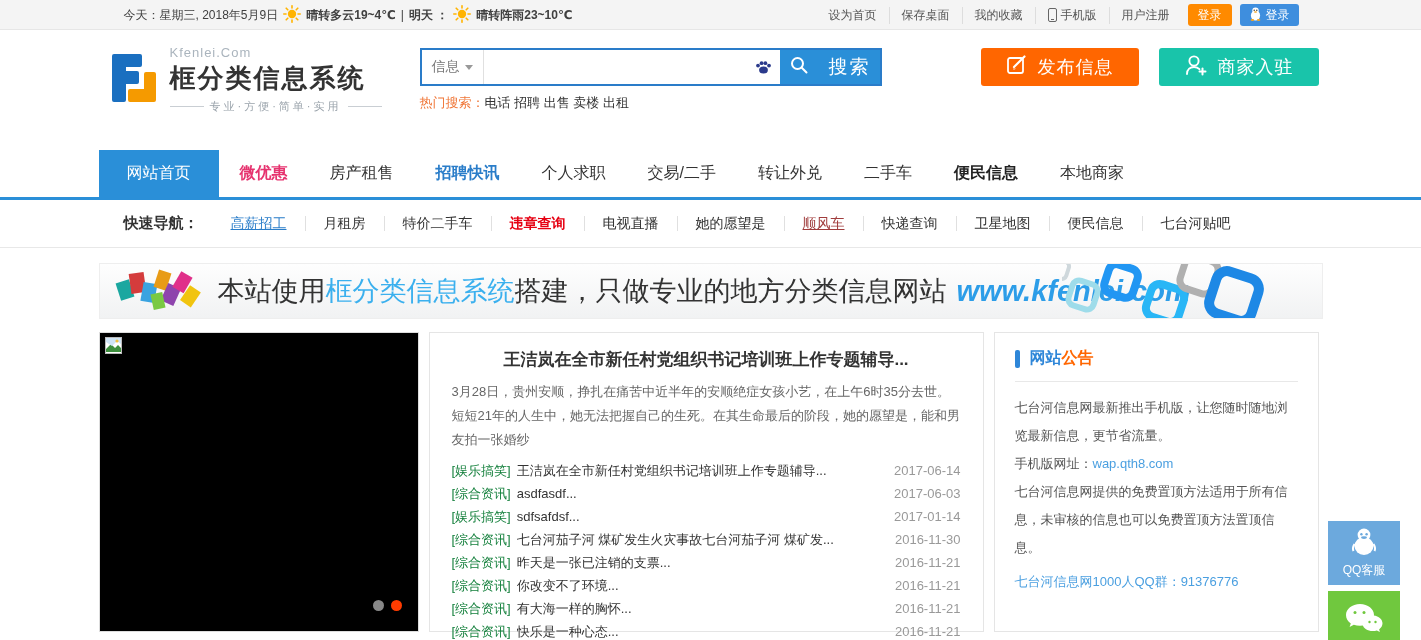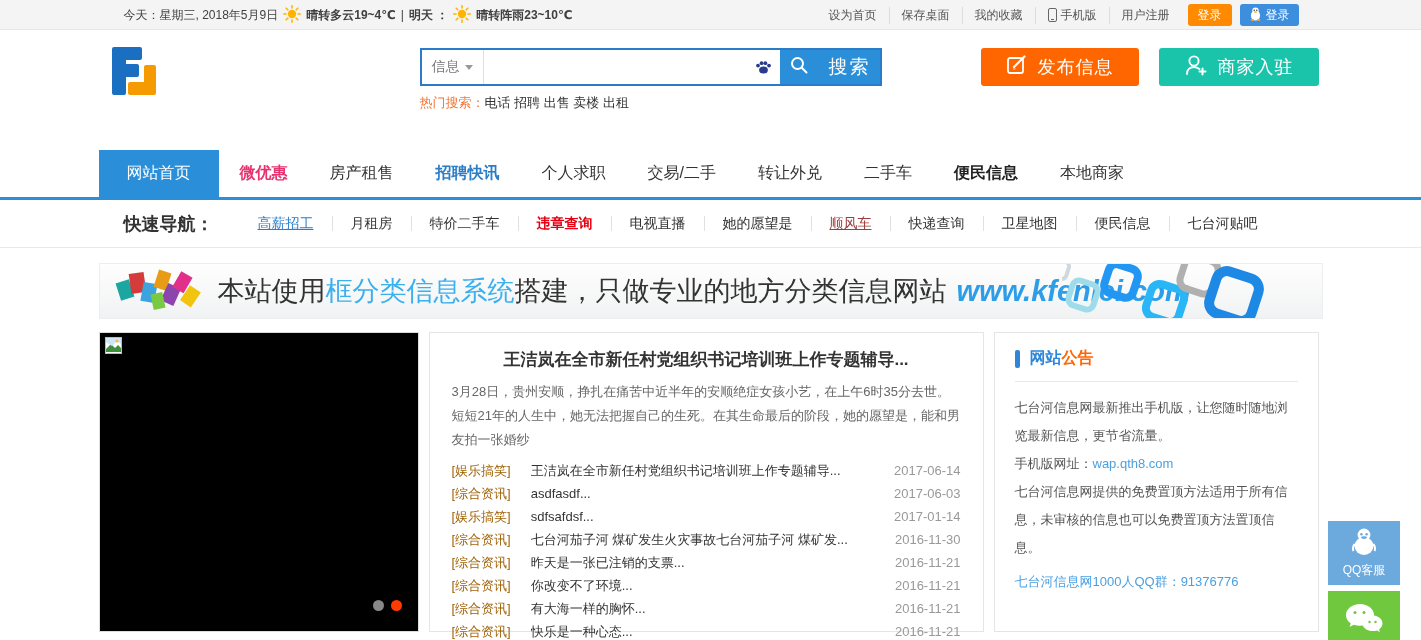--- a/index.html
+++ b/index.html
@@ -48,21 +48,21 @@
   .navbar .container { display:flex; align-items:stretch; height:47px; }
   .nav-item { display:flex; align-items:center; font-size:16px; color:#333; padding:0 21px; cursor:pointer; white-space:nowrap;}
   .nav-item.active { background:#2a8fd8; color:#fff; padding:0 28px; }
   .nav-item.pink { color:#e6336f; font-weight:bold; }
   .nav-item.blue { color:#2a7dc9; font-weight:bold; }
   .nav-item.boldk { color:#222; font-weight:bold; }
 
   
   .quicknav { background:#fff; border-bottom:1px solid #e8e8e8; }
   .quicknav .container { display:flex; align-items:center; height:47px; font-size:14px; color:#333; padding-left:25px;}
-  .qn-label { font-weight:bold; font-size:18px; margin-right:26px; }
+  .qn-label { font-weight:bold; font-size:15px; margin-right:14px; }
   .qn-item { padding:0 18px; border-left:1px solid #e0e0e0; cursor:pointer; white-space:nowrap; line-height:15px;}
   .qn-item.first { border-left:none; }
   .qn-item.lnk-blue { color:#2a7dc9; text-decoration:underline; }
   .qn-item.lnk-red { color:#e60012; font-weight:bold; }
   .qn-item.lnk-maroon { color:#a03c3c; text-decoration:underline; }
 
   
   .banner-row { margin-top:15px; }
   .banner { height:56px; background:linear-gradient(#fefefe,#f1f2f3); border:1px solid #eee; display:flex; align-items:center; overflow:hidden; position:relative; cursor:pointer;}
   .banner-text { font-size:27px; color:#333; white-space:nowrap; margin-left:14px; }
@@ -77,21 +77,21 @@
   .dots { position:absolute; right:16px; bottom:20px; display:flex; gap:7px; }
   .dot { width:11px; height:11px; border-radius:50%; cursor:pointer;}
   .dot.gray { background:#888; }
   .dot.red { background:#ff3c00; }
 
   .news-col { width:555px; height:300px; background:#fff; border:1px solid #e5e5e5; padding:15px 22px 12px; }
   .news-headline { text-align:center; font-size:17px; font-weight:bold; color:#333; cursor:pointer;}
   .news-summary { margin-top:9px; font-size:13px; color:#666; line-height:24px; }
   .news-list { margin-top:7px; }
   .news-item { display:flex; align-items:center; height:23px; font-size:13px; cursor:pointer;}
-  .news-cat { color:#a16207; margin-right:20px; white-space:nowrap;}
+  .news-cat { color:#15803d; margin-right:6px; white-space:nowrap;}
   .news-title { color:#333; flex:1; overflow:hidden; white-space:nowrap; text-overflow:ellipsis;}
   .news-date { color:#999; margin-left:12px; white-space:nowrap;}
 
   .notice-col { width:325px; height:300px; background:#fff; border:1px solid #e5e5e5; padding:15px 20px; }
   .notice-title { display:flex; align-items:center; font-size:16px; font-weight:bold; }
   .notice-bar { width:5px; height:18px; background:#2e86d8; border-radius:2px; margin-right:10px; }
   .nt-blue { color:#2e86d8; } .nt-orange { color:#ff6600; }
   .notice-divider { height:1px; background:#e8e8e8; margin-top:12px; }
   .notice-body { margin-top:12px; font-size:13px; color:#555; line-height:28px; }
   .notice-link { color:#4a9fe0; cursor:pointer; }
@@ -169,20 +169,25 @@
 
 <div class="header">
   <div class="container">
     <div class="logo">
       <span><svg width="52" height="52" viewBox="0 0 52 52">
             <g stroke-linejoin="round">
               <path d="M6 4 h26 v9 h-16 v8 h13 v9 h-13 v18 h-10 z" fill="#1a6fc0" stroke="#1a6fc0" stroke-width="4"></path>
               <path d="M38 22 h8 v26 h-24 v-9 h16 z" fill="#f59a00" stroke="#f59a00" stroke-width="4"></path>
             </g>
           </svg></span>
+      <span class="logo-text">
+        <span class="en" style="display:block">Kfenlei.Com</span>
+        <span class="cn" style="display:block">框分类信息系统</span>
+        <span class="tag">专业·方便·简单·实用</span>
+      </span>
     </div>
 
     <div class="search-wrap">
       <div class="search-box">
         <span class="search-cat">
           <span>信息</span>
           <span class="caret-down"></span>
         </span>
         <input class="search-input" type="text" value="" style="">
         <span class="paw">

